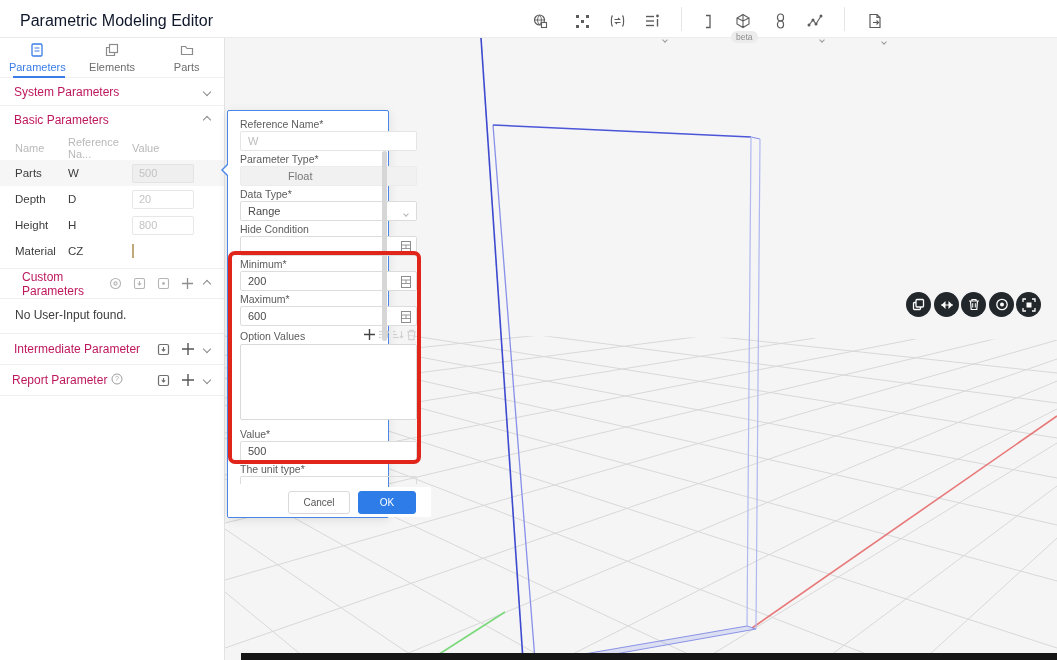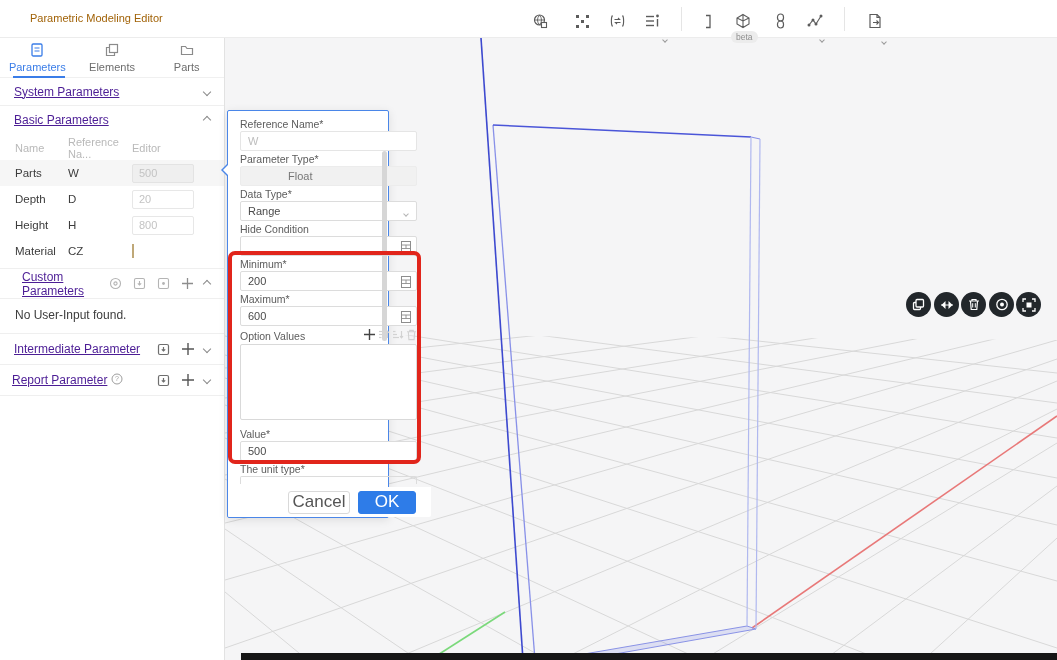--- a/index.html
+++ b/index.html
@@ -2,21 +2,21 @@
 <html><head>
 <meta charset="utf-8">
 <style>
   * { margin:0; padding:0; box-sizing:border-box; }
   html,body { width:1057px; height:660px; overflow:hidden;
     font-family:"Liberation Sans", sans-serif; background:#fff; }
 
   
   #topbar { position:absolute; left:0; top:0; width:1057px; height:38px;
     background:#fff; border-bottom:1px solid #ececec; z-index:30; }
-  #app-title { position:absolute; left:20px; top:12px; font-size:11px; color:#a16207;margin-left:10px; }
+  #app-title { position:absolute; left:20px; top:12px; font-size:16px; color:#0f172a; }
   .tb-icon { position:absolute; top:12px; width:18px; height:18px; display:flex;
     align-items:center; justify-content:center; cursor:pointer; }
   .tb-divider { position:absolute; top:7px; width:1px; height:24px; background:#e5e5e5; }
   .beta-badge { position:absolute; left:731px; top:3px; font-size:8.5px; color:#8e8e8e;
     background:#ececec; border-radius:7px; padding:1px 5px; line-height:10px;margin-top:28px; }
   .mini-caret { position:absolute; width:5px; height:5px; }
 
   
   .cv { display:inline-block; width:6px; height:6px;
     border-right:1.5px solid #8a8a8a; border-bottom:1.5px solid #8a8a8a; }
@@ -28,21 +28,21 @@
   #sidebar { position:absolute; left:0; top:38px; width:225px; height:622px;
     background:#fff; border-right:1px solid #e2e2e2; z-index:20; }
   #tabs { position:relative; display:flex; height:40px; border-bottom:1px solid #f0f0f0; }
   .tab { flex:1; display:flex; flex-direction:column; align-items:center;
     justify-content:center; gap:2px; cursor:pointer; font-size:11px; color:#6d6d6d; }
   .tab.active { color:#3a7de8; }
   #tab-underline { position:absolute; left:13px; bottom:-1px; width:52px; height:2px;
     background:#3a7de8; }
   .sec-row { display:flex; align-items:center; height:28px; padding:0 14px;
     border-bottom:1px solid #efefef; cursor:pointer; }
-  .sec-row .lbl { font-size:12px; color:#4c1d95; flex:1;text-decoration:underline; }
+  .sec-row .lbl { font-size:12px; color:#be185d; flex:1; }
   .sec-icons { display:flex; align-items:center; gap:9px; }
   #param-table { padding:2px 0 4px 0; border-bottom:1px solid #efefef; }
   .tbl-head { display:flex; height:24px; align-items:center; font-size:11px; color:#b9b9b9; }
   .tbl-row { display:flex; height:26px; align-items:center; font-size:11.5px; color:#3c3c3c; }
   .tbl-row.selected { background:#f6f6f6; }
   .c-name { width:68px; padding-left:15px; }
   .c-ref { width:64px; }
   .c-val { width:78px; }
   .val-input { width:62px; height:19px; border:1px solid #e7e7e7; border-radius:2px;
     background:#fff; color:#c3c3c3; font-size:11px; padding:0 6px;
@@ -90,21 +90,21 @@
   .ov-head { display:flex; align-items:center; height:16px; margin-top:2px; }
   .ov-head .f-label { flex:1; margin:0; }
   .ov-icons { display:flex; align-items:center; gap:2px; }
   #ov-textarea { width:100%; height:76px; border:1px solid #d9d9d9; border-radius:2px;
     resize:none; margin-bottom:2px; font-family:"Liberation Sans", sans-serif; }
   #unit-input-clip { height:8px; border:1px solid #dcdcdc; border-bottom:none;
     border-radius:2px 2px 0 0; }
   #modal-footer { position:absolute; left:0; bottom:0; width:203px; height:30px;
     background:#fff; display:flex; align-items:center; justify-content:flex-end;
     gap:8px; padding-right:15px; border-radius:0 0 2px 2px; }
-  .btn { height:23px; border-radius:3px; font-size:17px; display:flex;
+  .btn { height:23px; border-radius:3px; font-size:10px; display:flex;
     align-items:center; justify-content:center; cursor:pointer; }
   #btn-cancel { width:62px; background:#fff; border:1px solid #d9d9d9; color:#555; }
   #btn-ok { width:58px; background:#2e7ce8; border:1px solid #2e7ce8; color:#fff; }
   #modal-scrollbar { position:absolute; right:1px; top:40px; width:5px; height:190px;
     background:#d6d6d6; border-radius:3px; cursor:pointer; }
 
   
   #red-highlight { position:absolute; left:228px; top:251px; width:193px; height:213px;
     border:4px solid #e1251b; border-radius:7px; z-index:60; pointer-events:none; }
 </style>
@@ -229,21 +229,21 @@
 
   <div class="sec-row" style="border-bottom:none;">
     <span class="lbl">Basic Parameters</span>
     <span class="cv up"></span>
   </div>
 
   <div id="param-table">
     <div class="tbl-head">
       <span class="c-name">Name</span>
       <span class="c-ref">Reference Na...</span>
-      <span class="c-val">Editor</span>
+      <span class="c-val">Value</span>
     </div>
     <div class="tbl-row selected">
       <span class="c-name">Parts</span>
       <span class="c-ref">W</span>
       <span class="c-val"><input class="val-input dis" readonly="" value="500" style=""></span>
     </div>
     <div class="tbl-row">
       <span class="c-name">Depth</span>
       <span class="c-ref">D</span>
       <span class="c-val"><input class="val-input" value="20" style=""></span>

